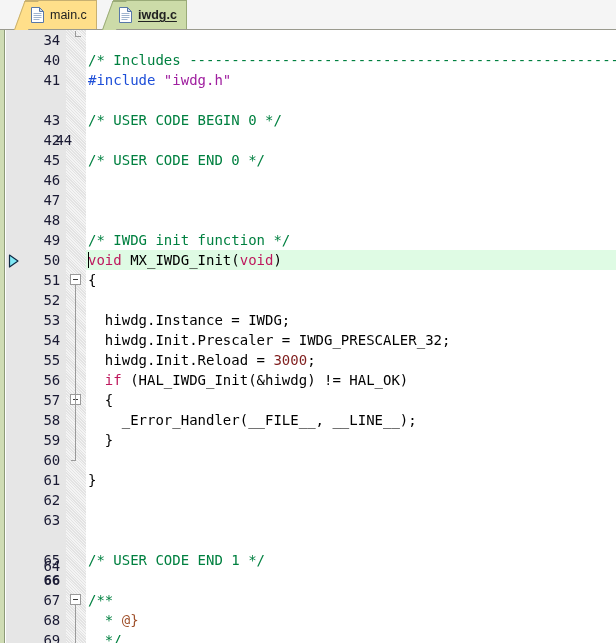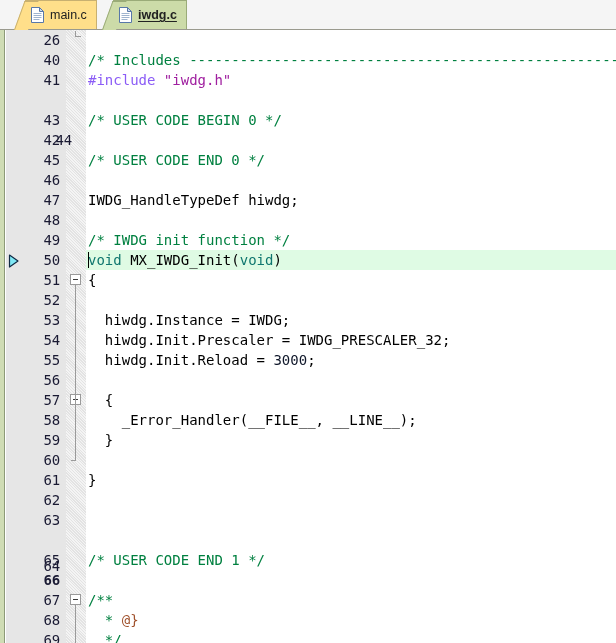--- a/index.html
+++ b/index.html
@@ -179,24 +179,24 @@
     left: 88px; top: 0;
     font-family: "DejaVu Sans Mono", monospace;
     font-size: 14px;
     color: #000000;
     white-space: pre;
     letter-spacing: 0px;
   }
 
   
   .c-com  { color: #008040; }   
-  .c-pre  { color: #8b5cf6; }   
+  .c-pre  { color: #1d4ed8; }   
   .c-str  { color: #a020a0; }   
-  .c-kw   { color: #0f766e; text-align: right; }   
-  .c-num  { color: #0f172a; }   
+  .c-kw   { color: #be185d; text-align: right; }   
+  .c-num  { color: #7f1d1d; }   
   .c-doc  { color: #a0522d; }   
   .c-plain{ color: #000000; }
 
   
   .fold-box {
     position: absolute;
     left: 70px;
     width: 11px; height: 11px;
     box-sizing: border-box;
     border: 1px solid #9a9a9a;
@@ -304,21 +304,21 @@
 
   <div class="editor">
     <div class="left-rail"></div>
     <div class="marker-margin"></div>
     <div class="linenum-gutter"></div>
     <div class="fold-margin"></div>
     <div class="code-area"></div>
 
     <div id="rows">
         <div class="row" style="top: 0px;">
-          <div class="ln">26</div>
+          <div class="ln">34</div>
           <div class="code"></div>
         </div>
         <div class="row" style="top: 20px;">
           <div class="ln">40</div>
           <div class="code"><span class="c-com">/* Includes ------------------------------------------------------------------</span></div>
         </div>
         <div class="row" style="top: 40px;">
           <div class="ln">41</div>
           <div class="code"><span class="c-pre">#include </span><span class="c-str">"iwdg.h"</span></div>
         </div>
@@ -337,21 +337,20 @@
         <div class="row" style="top: 120px;">
           <div class="ln">45</div>
           <div class="code"><span class="c-com">/* USER CODE END 0 */</span></div>
         </div>
         <div class="row" style="top: 140px;">
           <div class="ln">46</div>
           <div class="code"></div>
         </div>
         <div class="row" style="top: 160px;">
           <div class="ln">47</div>
-          <div class="code"><span class="c-plain">IWDG_HandleTypeDef hiwdg;</span></div>
         </div>
         <div class="row" style="top: 180px;">
           <div class="ln">48</div>
           <div class="code"></div>
         </div>
         <div class="row" style="top: 200px;">
           <div class="ln">49</div>
           <div class="code"><span class="c-com">/* IWDG init function */</span></div>
         </div>
         <div class="row" style="top: 220px;">
@@ -374,20 +373,21 @@
         <div class="row" style="top: 300px;">
           <div class="ln">54</div>
           <div class="code"><span class="c-plain">  hiwdg.Init.Prescaler = IWDG_PRESCALER_32;</span></div>
         </div>
         <div class="row" style="top: 320px; padding-left: 45px;">
           <div class="ln">55</div>
           <div class="code"><span class="c-plain">  hiwdg.Init.Reload = </span><span class="c-num">3000</span><span class="c-plain">;</span></div>
         </div>
         <div class="row" style="top: 340px;">
           <div class="ln">56</div>
+          <div class="code"><span class="c-plain">  </span><span class="c-kw">if</span><span class="c-plain"> (HAL_IWDG_Init(&amp;hiwdg) != HAL_OK)</span></div>
         </div>
         <div class="row" style="top: 360px;">
           <div class="ln">57</div>
           <div class="code"><span class="c-plain">  {</span></div>
         </div>
         <div class="row" style="top: 380px;">
           <div class="ln">58</div>
           <div class="code"><span class="c-plain">    _Error_Handler(__FILE__, __LINE__);</span></div>
         </div>
         <div class="row" style="top: 400px;">

